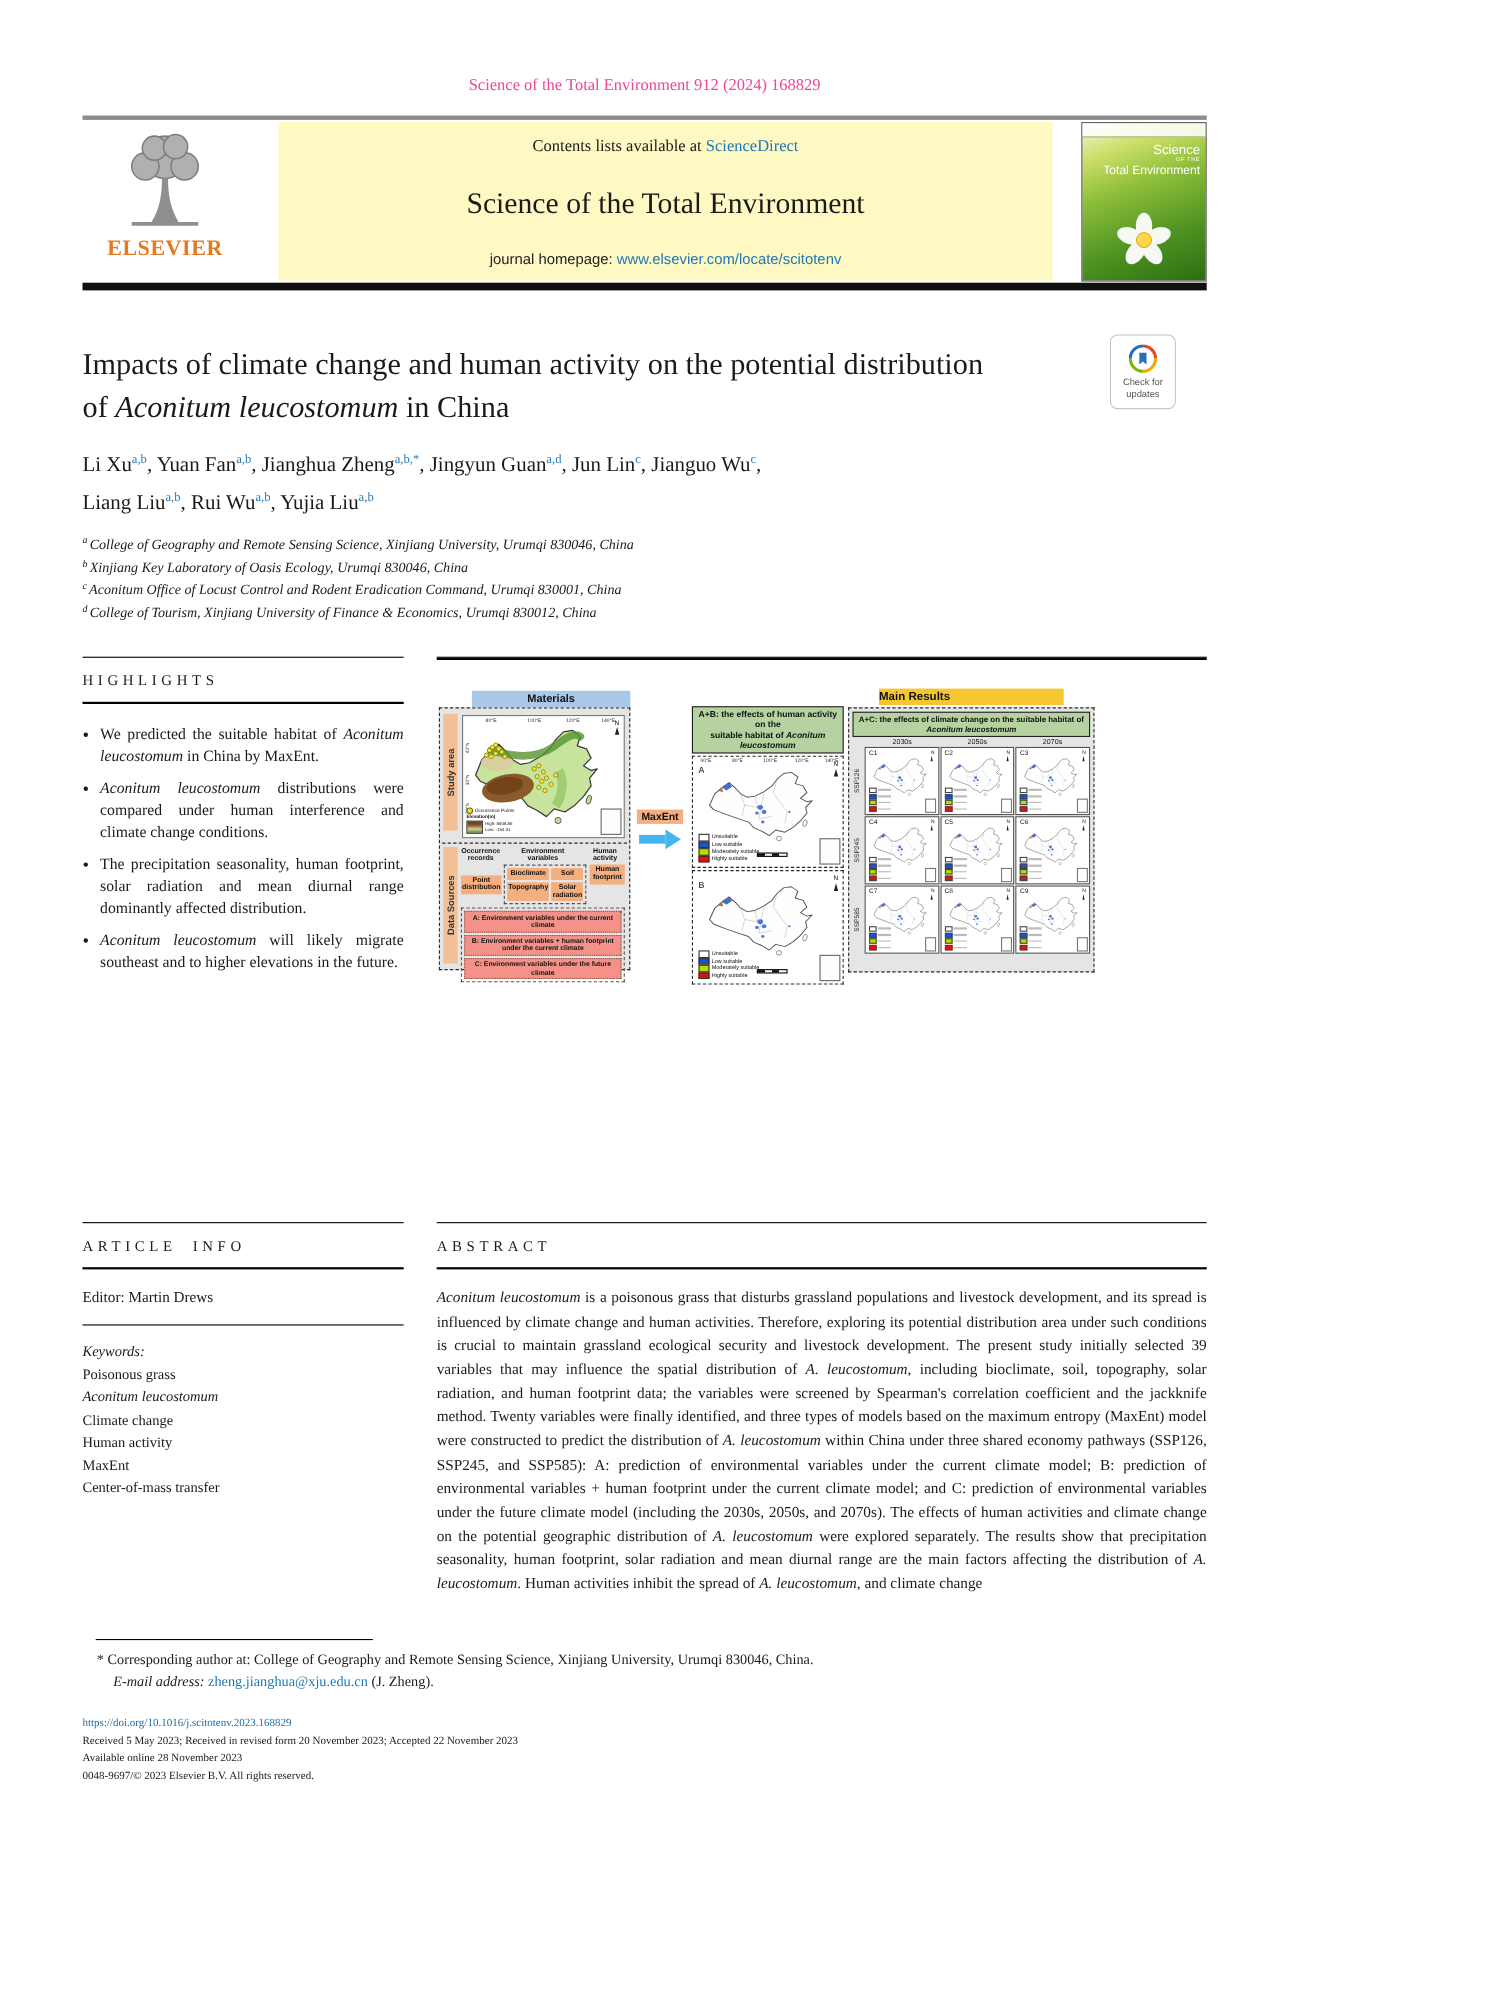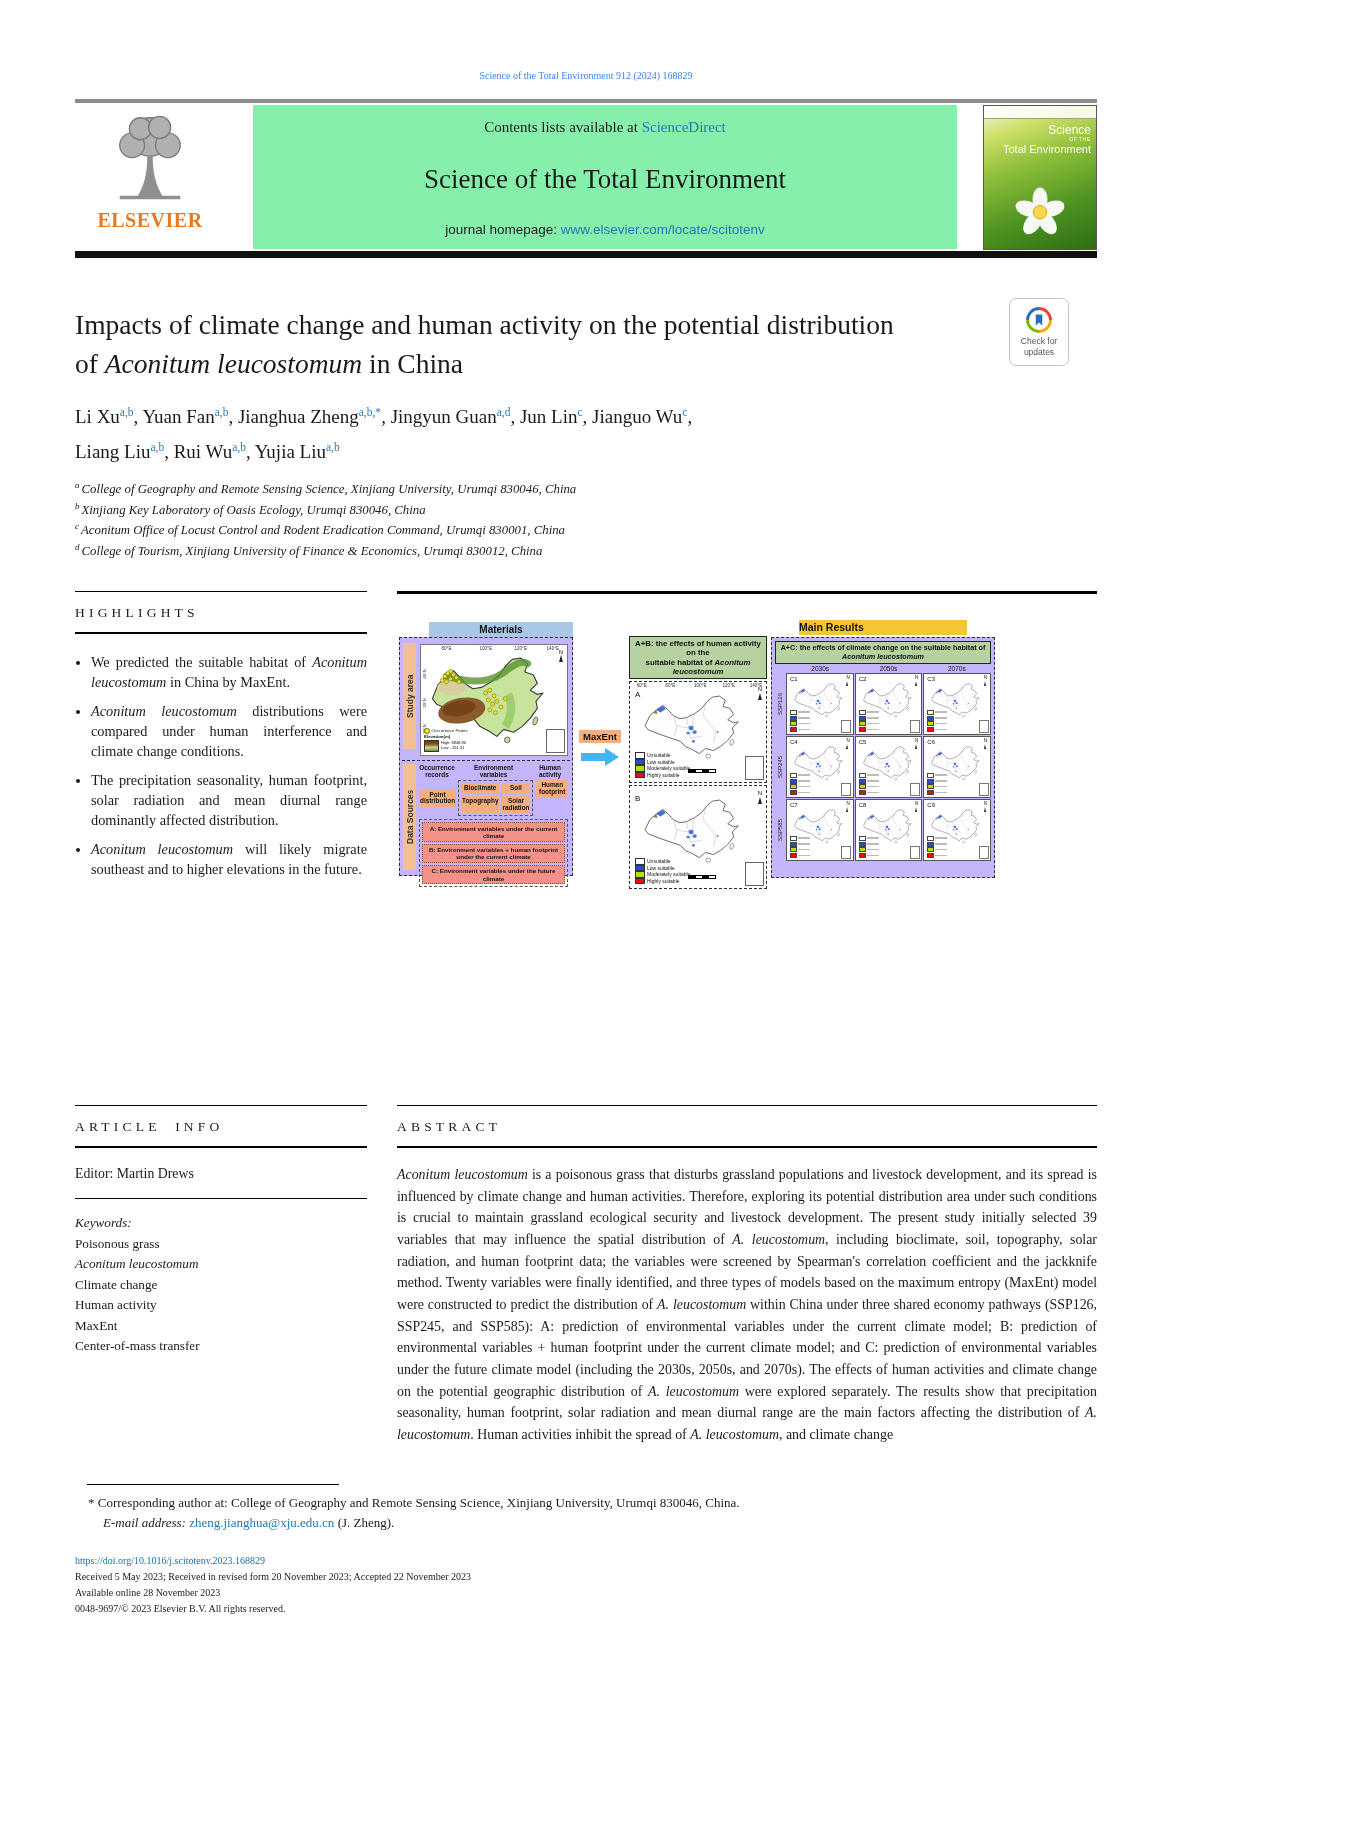--- a/index.html
+++ b/index.html
@@ -1,26 +1,26 @@
 <!DOCTYPE html>
 <html><head>
 <meta charset="utf-8">
 <style>
   html,body{margin:0;padding:0}
   body{width:1370px;height:1823px;background:#fff;color:#1a1a1a;
        font-family:"Liberation Serif",serif;position:relative;overflow:hidden}
   a{text-decoration:none}
   .page{position:absolute;left:75px;top:0;width:1022px}
-  .citation{margin-top:70px;text-align:center;font-size:10px;color:#3b82f6}
+  .citation{margin-top:70px;text-align:center;font-size:15px;color:#ec4899}
   .rule-gray{margin-top:18px;height:4px;background:#8c8c8c}
   .header{display:flex;margin-top:2px;height:144px}
   .logo-block{width:150px;display:flex;flex-direction:column;align-items:center;padding-top:4px}
   .logo-tree{width:88px;height:100px}
   .elsevier-text{font-size:20px;font-weight:bold;letter-spacing:.5px;color:#e87a1e}
-  .band{flex:1;background:#86efac;margin-left:28px;display:flex;flex-direction:column;
+  .band{flex:1;background:#fef9c3;margin-left:28px;display:flex;flex-direction:column;
         align-items:center;justify-content:space-between;padding:14px 8px 12px}
   .contents-line{font-size:15px}
   .link{color:#2079b6}
   .journal-title{font-size:27px}
   .homepage-line{font-family:"Liberation Sans",sans-serif;font-size:13.5px;color:#222}
   .cover{width:112px;height:143px;margin-left:26px;border:1px solid #555;position:relative;overflow:hidden;
          background:linear-gradient(160deg,#f2f5e8 0%,#cfe06a 18%,#8fbf3a 40%,#4f9422 70%,#2e6d12 100%)}
   .cover-strip{position:absolute;top:0;left:0;right:0;height:12px;background:rgba(255,255,255,.85);
          border-bottom:1px solid #9aa86a}
   .cover-title{position:absolute;top:18px;right:5px;text-align:right;color:#fff;line-height:1.1;
@@ -55,21 +55,21 @@
   .fn-rule{width:252px;height:1.2px;background:#000;margin-left:12px}
   .fn-line1{margin-top:10px;padding-left:28px;text-indent:-15px}
   .fn-line2{padding-left:28px;margin-top:4px}
   .fn-line2 .lbl{font-style:italic}
   .footer{margin-top:22px;font-size:10px;line-height:1.6}
   .doi{color:#1b6da6}
 
   
   .ga-fig{margin-top:20px;margin-left:2px;position:relative;width:596px;height:266px;
           font-family:"Liberation Sans",sans-serif;color:#111}
-  .dashed{border:1.6px dashed #2a2a2a;background:#c4b5fd}
+  .dashed{border:1.6px dashed #2a2a2a;background:#e5e5e5}
   .gp-left{position:absolute;left:0;top:8px;width:174px;height:254px}
   .gp-mhead{position:absolute;left:30px;top:0;width:144px;height:15px;background:#a9c7e6;
             font-weight:bold;font-size:10px;text-align:center;line-height:15px;z-index:2}
   .gp-lbox{position:absolute;left:0;top:15px;right:0;bottom:0}
   .vlabel{position:absolute;background:#f3c096;writing-mode:vertical-rl;transform:rotate(180deg);
           display:flex;align-items:center;justify-content:center;font-weight:bold;font-size:8.5px;color:#333}
   .vl-study{left:3px;top:5px;width:13px;height:106px}
   .vl-data{left:3px;top:126px;width:13px;height:106px}
   .study-map{position:absolute;left:20px;top:6px;width:146px;height:110px;border:.8px solid #777;background:#fff}
   .tick{position:absolute;font-size:4.6px;color:#333;white-space:nowrap}

